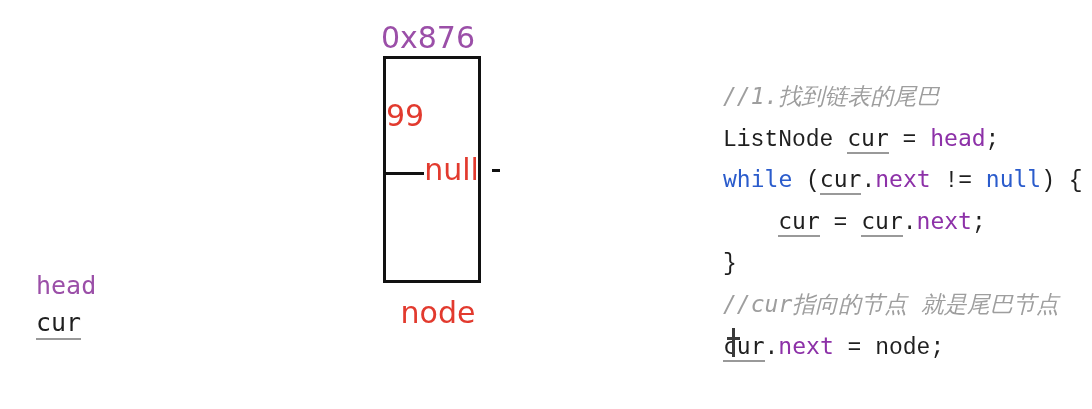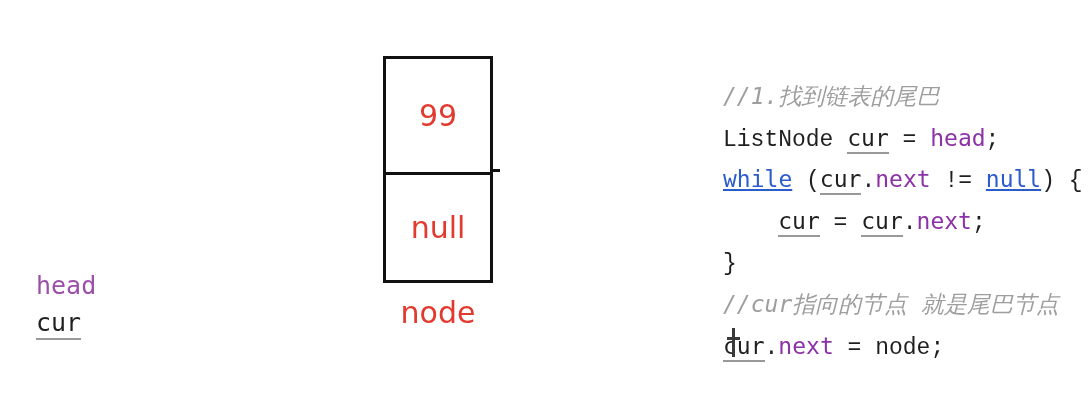--- a/index.html
+++ b/index.html
@@ -19,23 +19,23 @@
     color:var(--code-black,#1f1f1f);
     border-bottom:2px solid var(--underline-gray,#999999);
     padding-bottom:1px;
   }
   
   .addr {
     position:absolute; left:373px; top:20px; width:110px; text-align:center;
     font-size:30px; color:var(--purple-label,#9b4fa8);
   }
   .node-box {
-    position:absolute; left:383px; top:56px; width:110px; height:227px;
+    position:absolute; left:383px; top:56px; width:98px; height:227px;
     border:3px solid var(--box-border,#111111); box-sizing:border-box;
-    display:flex; flex-direction:column; background:#fff;text-align:center;
+    display:flex; flex-direction:row; background:#fff;text-align:center;
   }
   .cell { display:flex; align-items:center; justify-content:center;
     font-size:30px; color:var(--red,#e23a2e); }
   .cell-top { height:113px; border-bottom:3px solid var(--box-border,#111111); }
   .cell-bottom { flex:1; }
   .divider-tick {
     position:absolute; left:492px; top:169px; width:8px; height:3px;
     background:var(--box-border,#111111);
   }
   .node-label {
@@ -45,38 +45,39 @@
   
   .code {
     position:absolute; left:683px; top:76px;
     font:23px/41.6px "DejaVu Sans Mono", monospace;
     color:var(--code-black,#1f1f1f);
     white-space:pre;
     margin-left:40px;
   }
   .code-line { height:41.6px; }
   .tok-c { color:var(--comment-gray,#9e9e9e); font-style:italic; }
-  .tok-k { color:var(--blue,#2b5ccc);text-decoration:underline; }
+  .tok-k { color:var(--blue,#2b5ccc); }
   .tok-f { color:var(--purple-code,#8d31a8); }
   .tok-p { color:var(--code-black,#1f1f1f);font-family:Liberation Mono, monospace; }
   .tok-v { color:var(--code-black,#1f1f1f);
     border-bottom:2px solid var(--underline-gray,#999999); padding-bottom:1px; }
   
   .cursor { position:absolute; left:727px; top:328px; width:14px; height:29px; }
   .cursor-v { position:absolute; left:5px; top:0; width:3px; height:29px; background:#3a3a3a; }
   .cursor-h { position:absolute; left:0; top:9px; width:13px; height:3px; background:#3a3a3a; }
 </style>
 </head>
 <body>
 
 <div class="stage">
 
   <div class="lbl-head">head</div>
   <div class="lbl-cur">cur</div>
 
+  <div class="addr">0x876</div>
 
   <div class="node-box">
     <div class="cell cell-top">
       <span>99</span>
     </div>
     <div class="cell cell-bottom">
       <span>null</span>
     </div>
   </div>
   <div class="divider-tick"></div>

